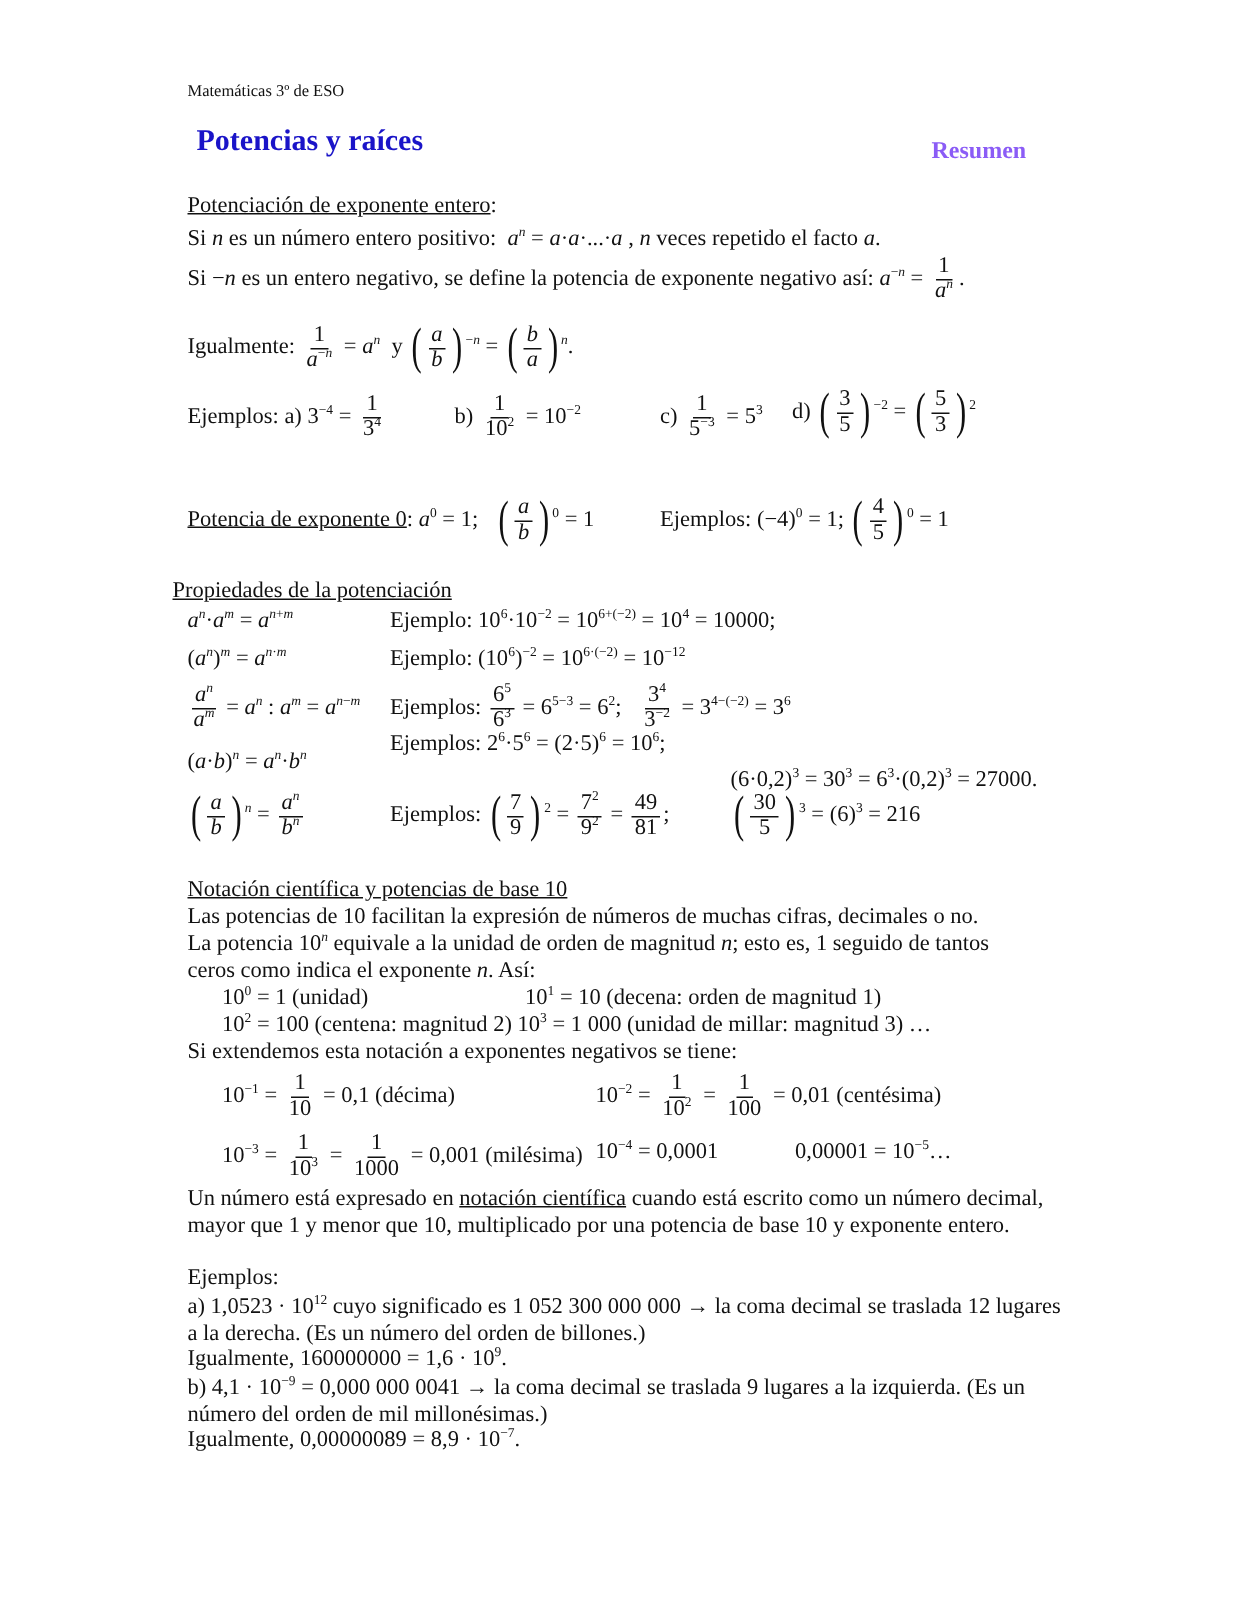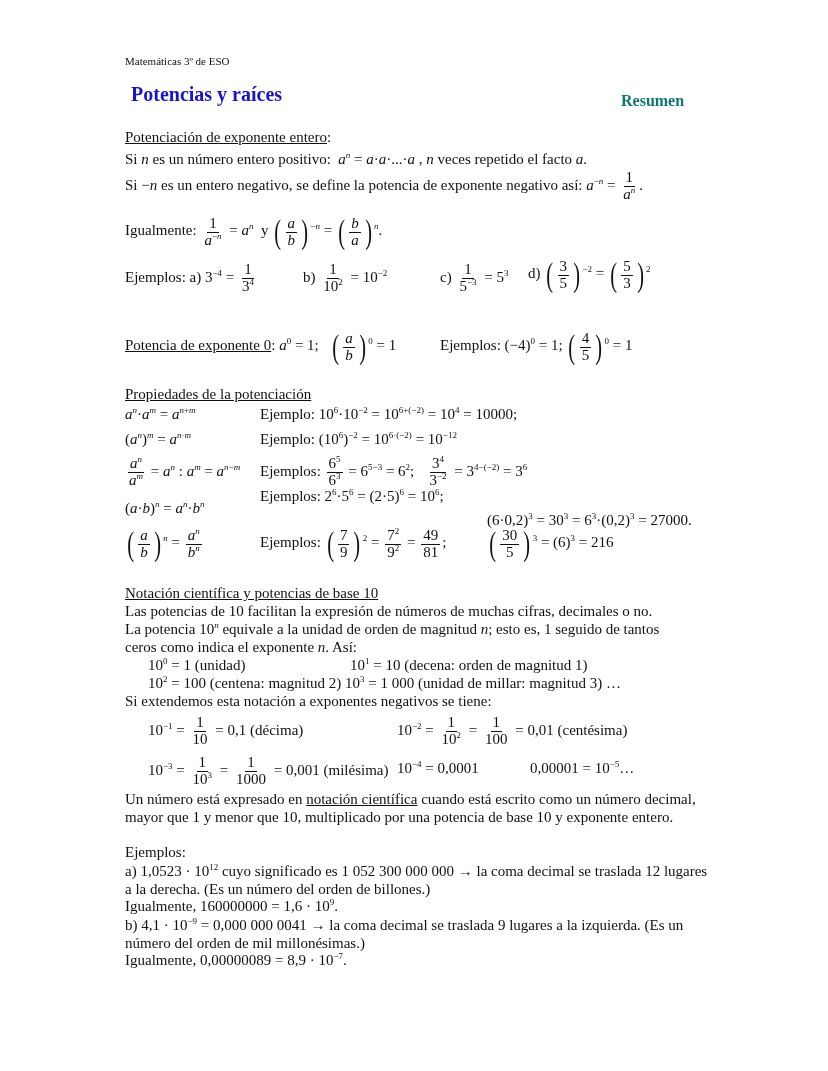--- a/index.html
+++ b/index.html
@@ -1,21 +1,21 @@
 <!DOCTYPE html>
 <html><head>
 <meta charset="utf-8">
 <style>
   html, body { margin:0; padding:0; background:#ffffff; }
   body { width:828px; height:1071px; position:relative; overflow:hidden;
          font-family:"Liberation Serif","DejaVu Serif",serif; color:#111; }
   .abs { position:absolute; white-space:nowrap; }
   .hdr { left:125px; top:55px; font-size:11px; }
   .title { left:131px; top:83px; font-size:20px; font-weight:bold; color:#1a14c8; }
-  .resumen { left:621px; top:92px; font-size:16px; font-weight:bold; color:#0f766e; }
+  .resumen { left:621px; top:92px; font-size:16px; font-weight:bold; color:#8b5cf6; }
   .t { font-size:15px; }
   .u { text-decoration:underline; }
   b { font-weight:normal; }
   i { font-style:italic; }
   sup { font-size:9px; vertical-align:6px; line-height:0; }
   .frac { display:inline-flex; flex-direction:column; align-items:center; vertical-align:middle; margin:0 2px; line-height:1.05; }
   .frac .num { border-bottom:1px solid #111; padding:0 2px; }
   .frac .den { padding:0 2px; }
   .par { display:inline-flex; align-items:center; vertical-align:middle; }
   .par .br { font-size:34px; font-weight:100; transform:scaleX(0.6); line-height:1; }
@@ -90,21 +90,21 @@
     </span><sup>0</sup> = 1</div>
 <div class="abs t" style="left:440px;top:330px;"><b>Ejemplos</b>: (−4)<sup>0</sup> = 1; <span class="par">
       <span class="br">(</span>
       <span class="frac">
         <span class="num">4</span>
         <span class="den">5</span>
       </span>
       <span class="br">)</span>
     </span><sup>0</sup> = 1</div>
 
-<div class="abs t u" style="left:125px;top:386px;text-align:center;">Propiedades de la potenciación</div>
+<div class="abs t u" style="left:115px;top:386px;text-align:center;">Propiedades de la potenciación</div>
 <div class="abs t" style="left:125px;top:406px;"><i>a</i><sup><i>n</i></sup>·<i>a</i><sup><i>m</i></sup> = <i>a</i><sup><i>n</i>+<i>m</i></sup></div>
 <div class="abs t" style="left:260px;top:406px;"><b>Ejemplo</b>: 10<sup>6</sup>·10<sup>−2</sup> = 10<sup>6+(−2)</sup> = 10<sup>4</sup> = 10000;</div>
 <div class="abs t" style="left:125px;top:431px;">(<i>a</i><sup><i>n</i></sup>)<sup><i>m</i></sup> = <i>a</i><sup><i>n</i>·<i>m</i></sup></div>
 <div class="abs t" style="left:260px;top:431px;"><b>Ejemplo</b>: (10<sup>6</sup>)<sup>−2</sup> = 10<sup>6·(−2)</sup> = 10<sup>−12</sup></div>
 <div class="abs t" style="left:125px;top:456px;"><span class="frac">
       <span class="num"><i>a</i><sup><i>n</i></sup></span>
       <span class="den"><i>a</i><sup><i>m</i></sup></span>
     </span> = <i>a</i><sup><i>n</i></sup> : <i>a</i><sup><i>m</i></sup> = <i>a</i><sup><i>n</i>−<i>m</i></sup></div>
 <div class="abs t" style="left:260px;top:456px;"><b>Ejemplos</b>: <span class="frac">
       <span class="num">6<sup>5</sup></span>

